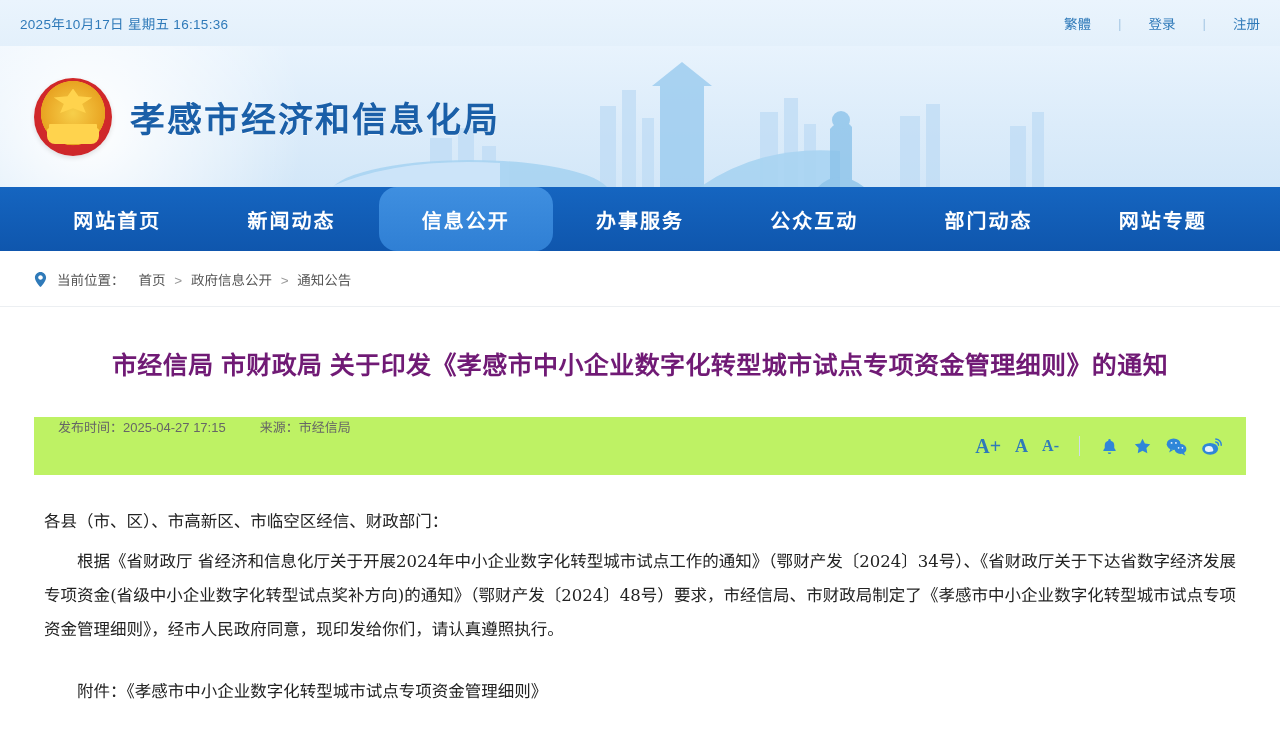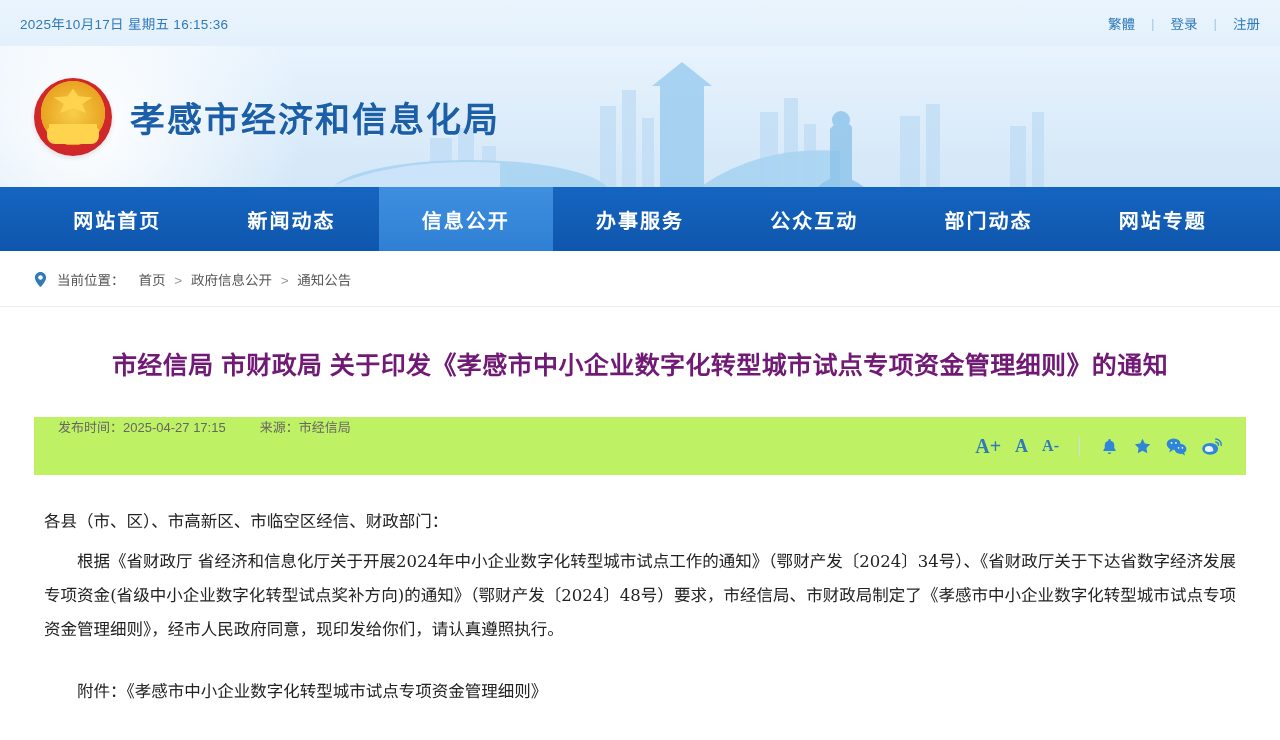--- a/index.html
+++ b/index.html
@@ -19,21 +19,21 @@
     background: linear-gradient(180deg, #eaf4fd 0%, #e3f0fb 100%);
     display: flex;
     align-items: center;
     justify-content: space-between;
     padding: 0 20px;
     font-size: 13.5px;
     color: #3a7ab5;
     z-index: 5;
   }
   .topbar-date { color: #2f7ab9; letter-spacing: .3px; }
-  .topbar-links { display: flex; align-items: center; gap: 16px; color: #6aa3d0; }
+  .topbar-links { display: flex; align-items: center; gap: 27px; color: #6aa3d0; }
   .topbar-links a { color: #2f7ab9; text-decoration: none; font-size: 13.5px; }
   .topbar-sep { color: #a8c9e4; }
 
   
   .banner {
     position: relative;
     height: 141px;
     background: linear-gradient(180deg, #e8f3fd 0%, #dcecfa 55%, #d3e7f8 100%);
     overflow: hidden;
   }
@@ -131,21 +131,21 @@
   .nav-item {
     flex: 1;
     display: flex; align-items: center; justify-content: center;
     color: #ffffff;
     font-size: 20px;
     font-weight: bold;
     letter-spacing: 2px;
     cursor: pointer;
     text-decoration: none;
   }
-  .nav-item.active { background: linear-gradient(180deg, #3f8fe0 0%, #2f7fd4 100%); }
+  .nav-item.active { background: linear-gradient(180deg, #3f8fe0 0%, #2f7fd4 100%); border-radius: 18px; }
 
   
   .crumb-wrap {
     height: 56px;
     display: flex; align-items: center;
     padding: 18px 34px;
     font-size: 13.5px;
     color: #666;
     border-bottom: 1px solid #eceff2;
   }

